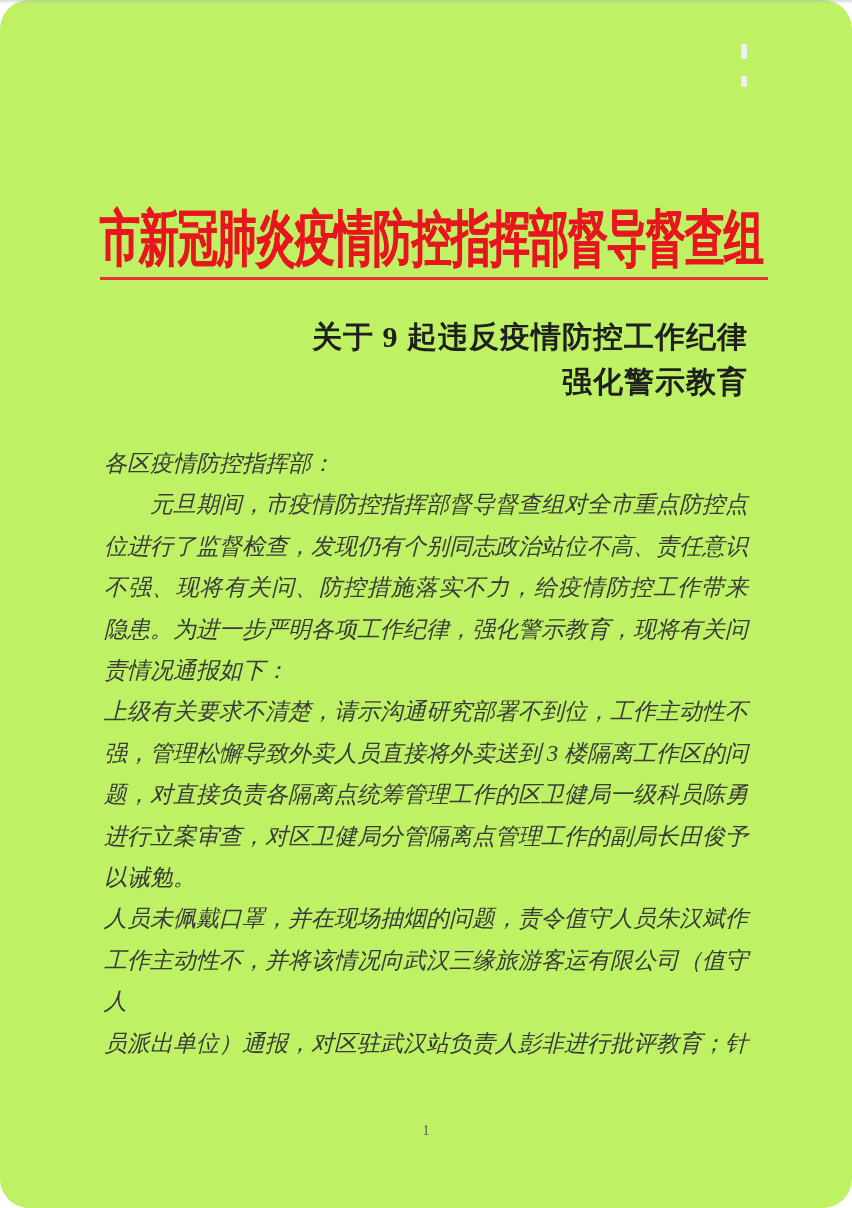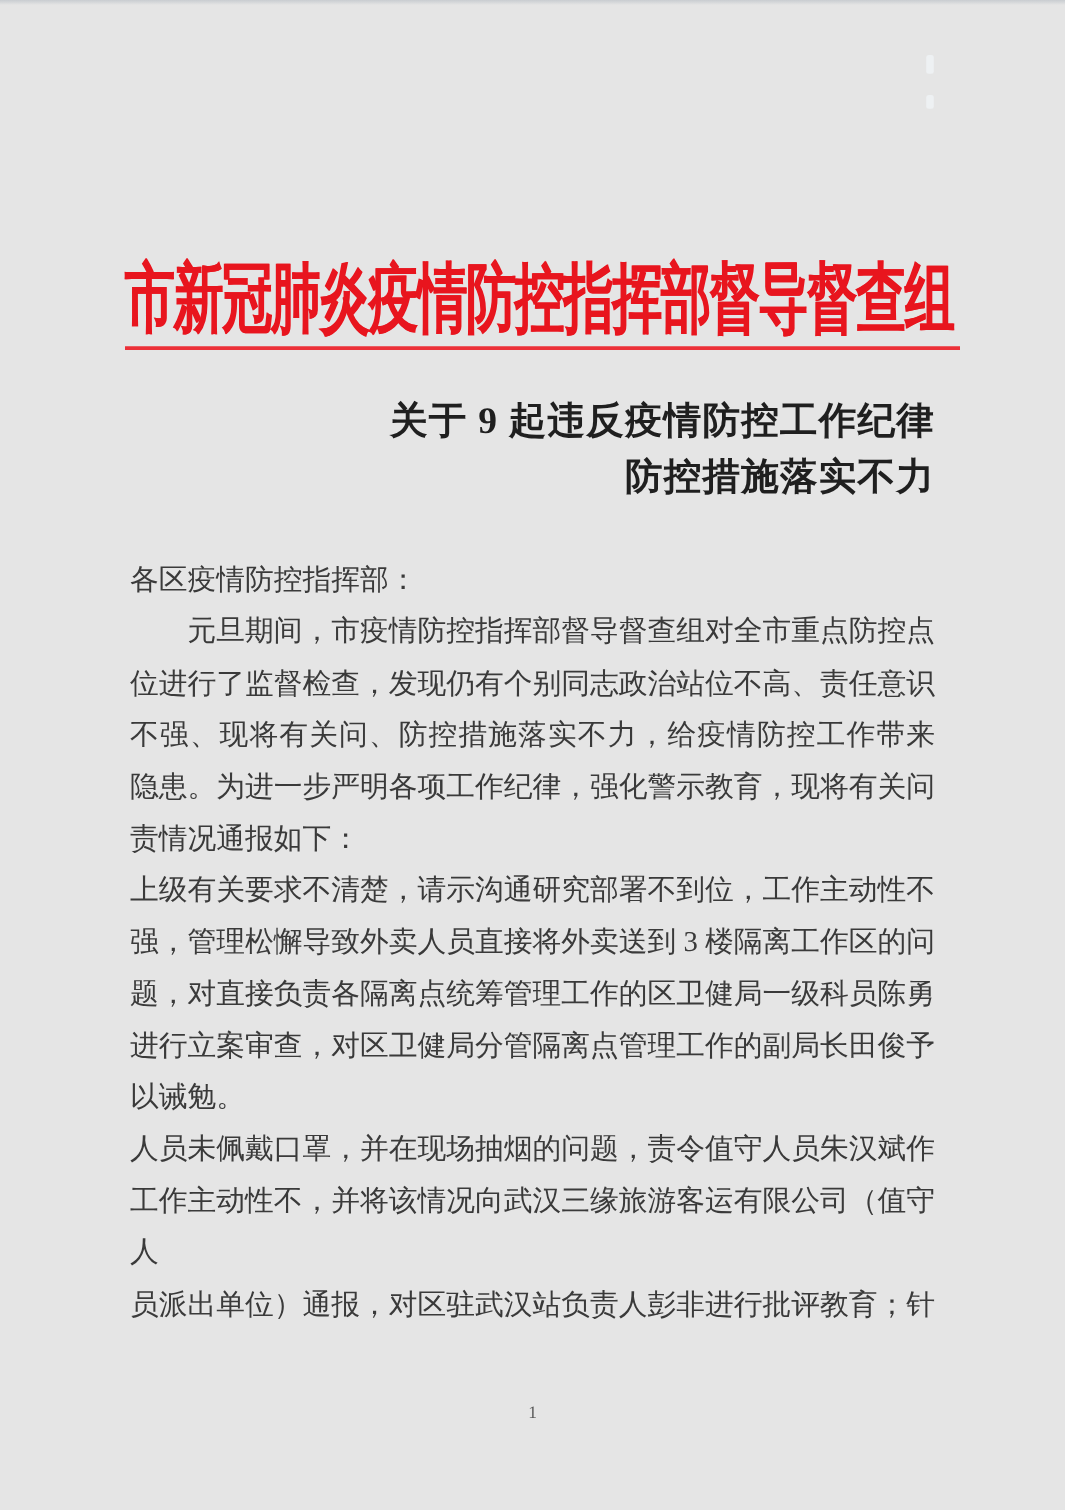--- a/index.html
+++ b/index.html
@@ -3,21 +3,21 @@
 <meta charset="utf-8">
 <style>
   html, body { margin: 0; padding: 0; }
   body {
     width: 852px; height: 1208px;
     background: #ffffff;
     position: relative;
     overflow: hidden;
     font-family: "Liberation Serif", "DejaVu Serif", serif;
   }
-  .page { position: absolute; inset: 0; background: #e5e5e5; }
+  .page { position: absolute; inset: 0; background: #bef264; border-radius: 29px; }
 
   
   .scan-top {
     position: absolute; top: 0; left: 0; width: 852px; height: 4px;
     background: linear-gradient(to bottom, rgba(172,180,188,0.5), rgba(255,255,255,0));
   }
   .smudge { position: absolute; background: #eef1f3; border-radius: 2px; }
   .smudge.a { left: 741px; top: 44px;  width: 6px; height: 15px; }
   .smudge.b { left: 741px; top: 76px;  width: 6px; height: 11px; }
 
@@ -52,21 +52,21 @@
     color: #1f1f1f;
     letter-spacing: 1px;
   }
 
   
   .body-text {
     position: absolute; top: 443px; left: 104px; width: 644px;
     font-size: 23px; line-height: 41.4px;
     color: #3a3a3a;
   }
-  .ln { word-break: break-all; }
+  .ln { word-break: break-all; font-style: italic; }
   .jl { text-align: justify; text-align-last: justify; }
   .ind2 { text-indent: 2em; }
   .indn { text-indent: 1.3em; }
 
   
   .footer {
     position: absolute; top: 1123px; left: 0; width: 852px;
     text-align: center;
     font-size: 14px; color: #5a5a5a;
   }
@@ -81,21 +81,21 @@
   <div class="smudge b"></div>
 
   <div class="banner">
     <span class="banner-text">市新冠肺炎疫情防控指挥部督导督查组</span>
   </div>
 
   <div class="rule"></div>
 
   <div class="doc-title">
     <div>关于 9 起违反疫情防控工作纪律</div>
-    <div>防控措施落实不力</div>
+    <div>强化警示教育</div>
   </div>
 
   <div class="body-text">
     <div class="ln">各区疫情防控指挥部：</div>
     <div class="ln jl ind2">元旦期间，市疫情防控指挥部督导督查组对全市重点防控点</div>
     <div class="ln jl">位进行了监督检查，发现仍有个别同志政治站位不高、责任意识</div>
     <div class="ln jl">不强、现将有关问、防控措施落实不力，给疫情防控工作带来</div>
     <div class="ln jl">隐患。为进一步严明各项工作纪律，强化警示教育，现将有关问</div>
     <div class="ln">责情况通报如下：</div>
     <div class="ln jl">上级有关要求不清楚，请示沟通研究部署不到位，工作主动性不</div>

